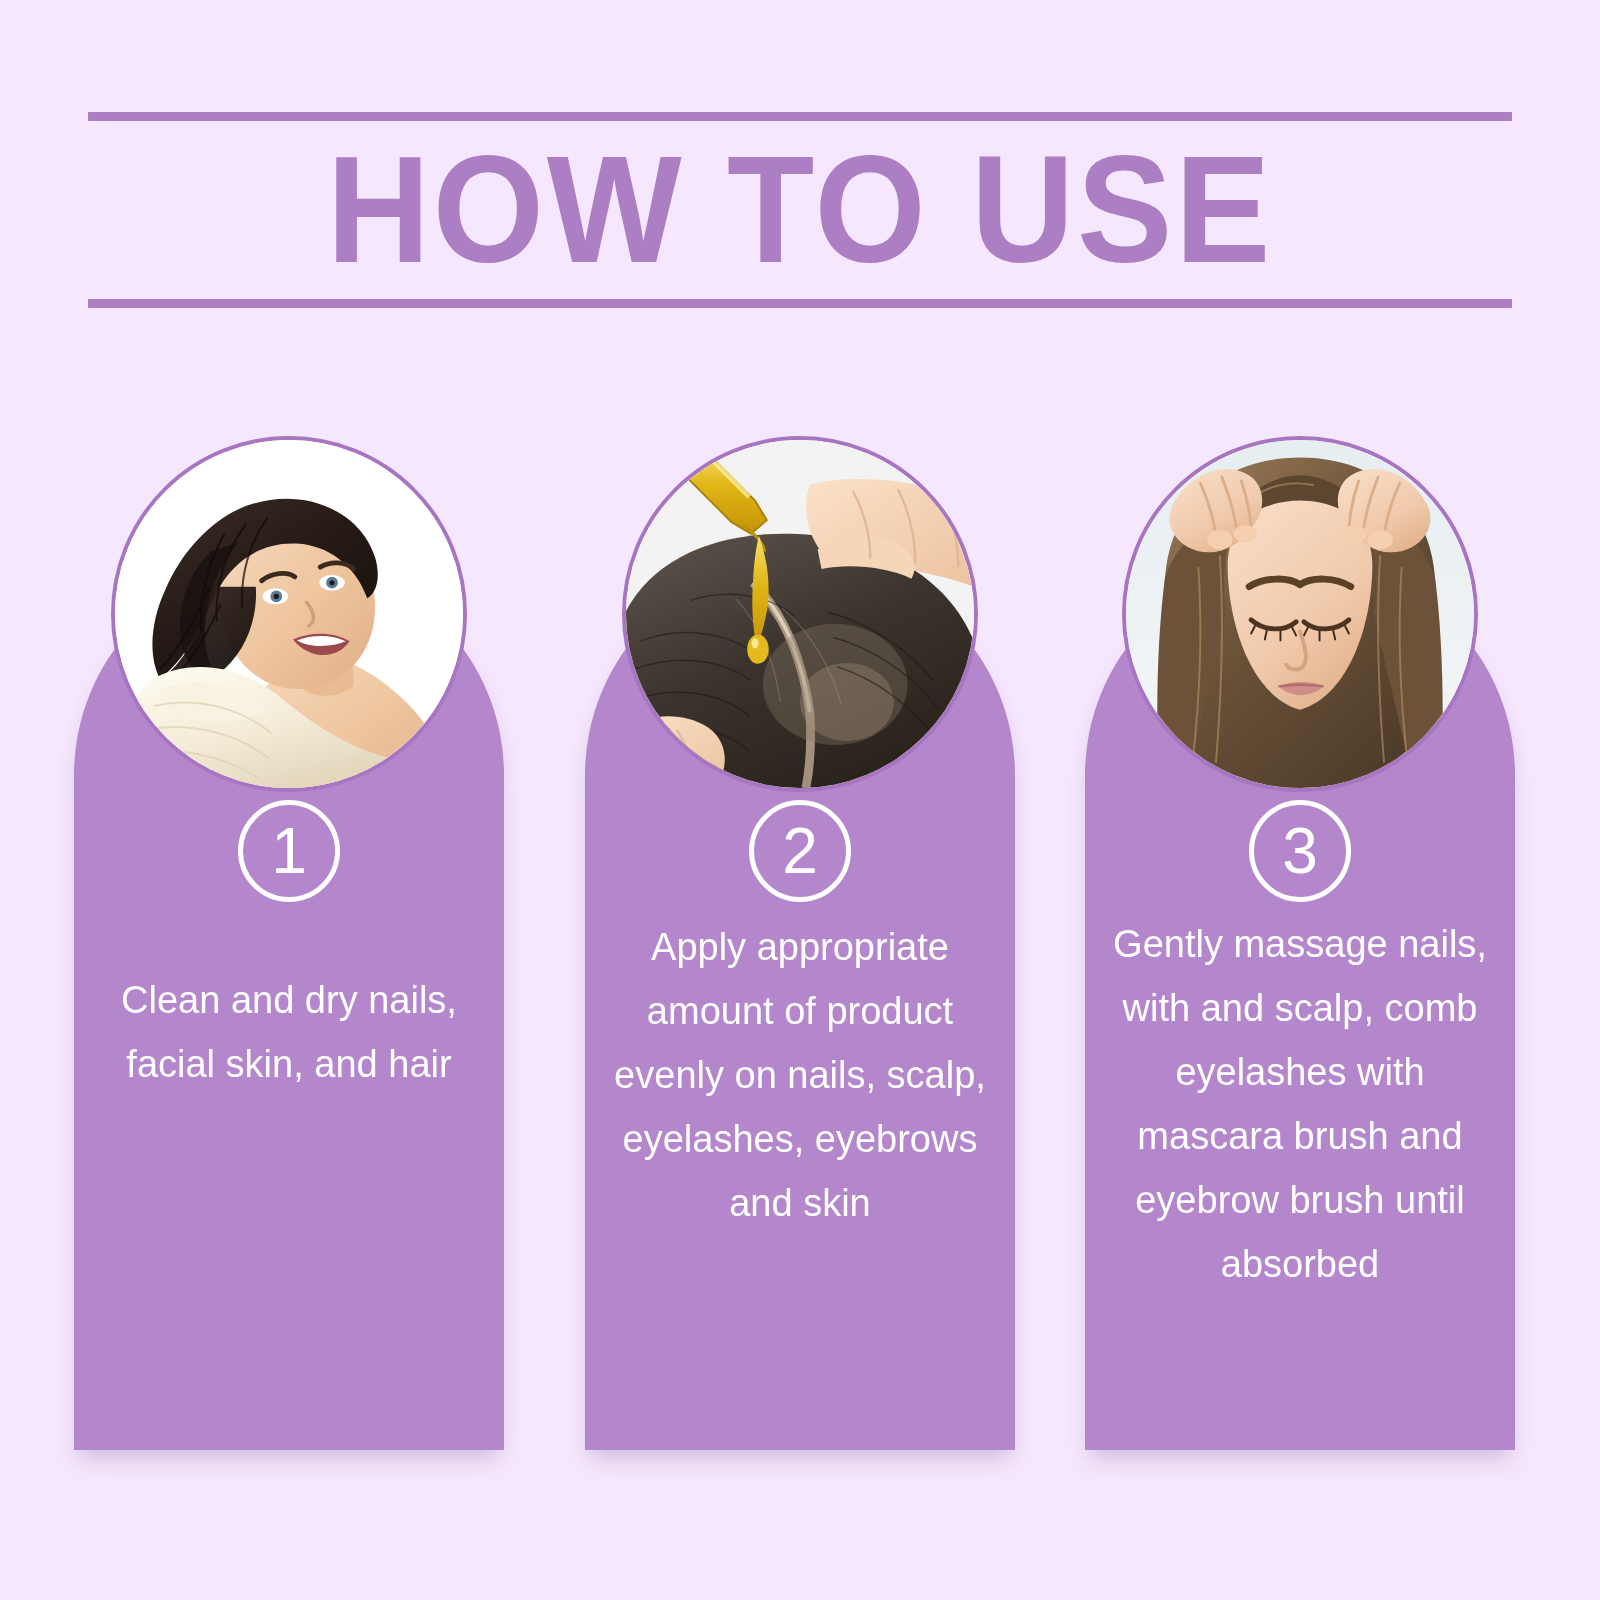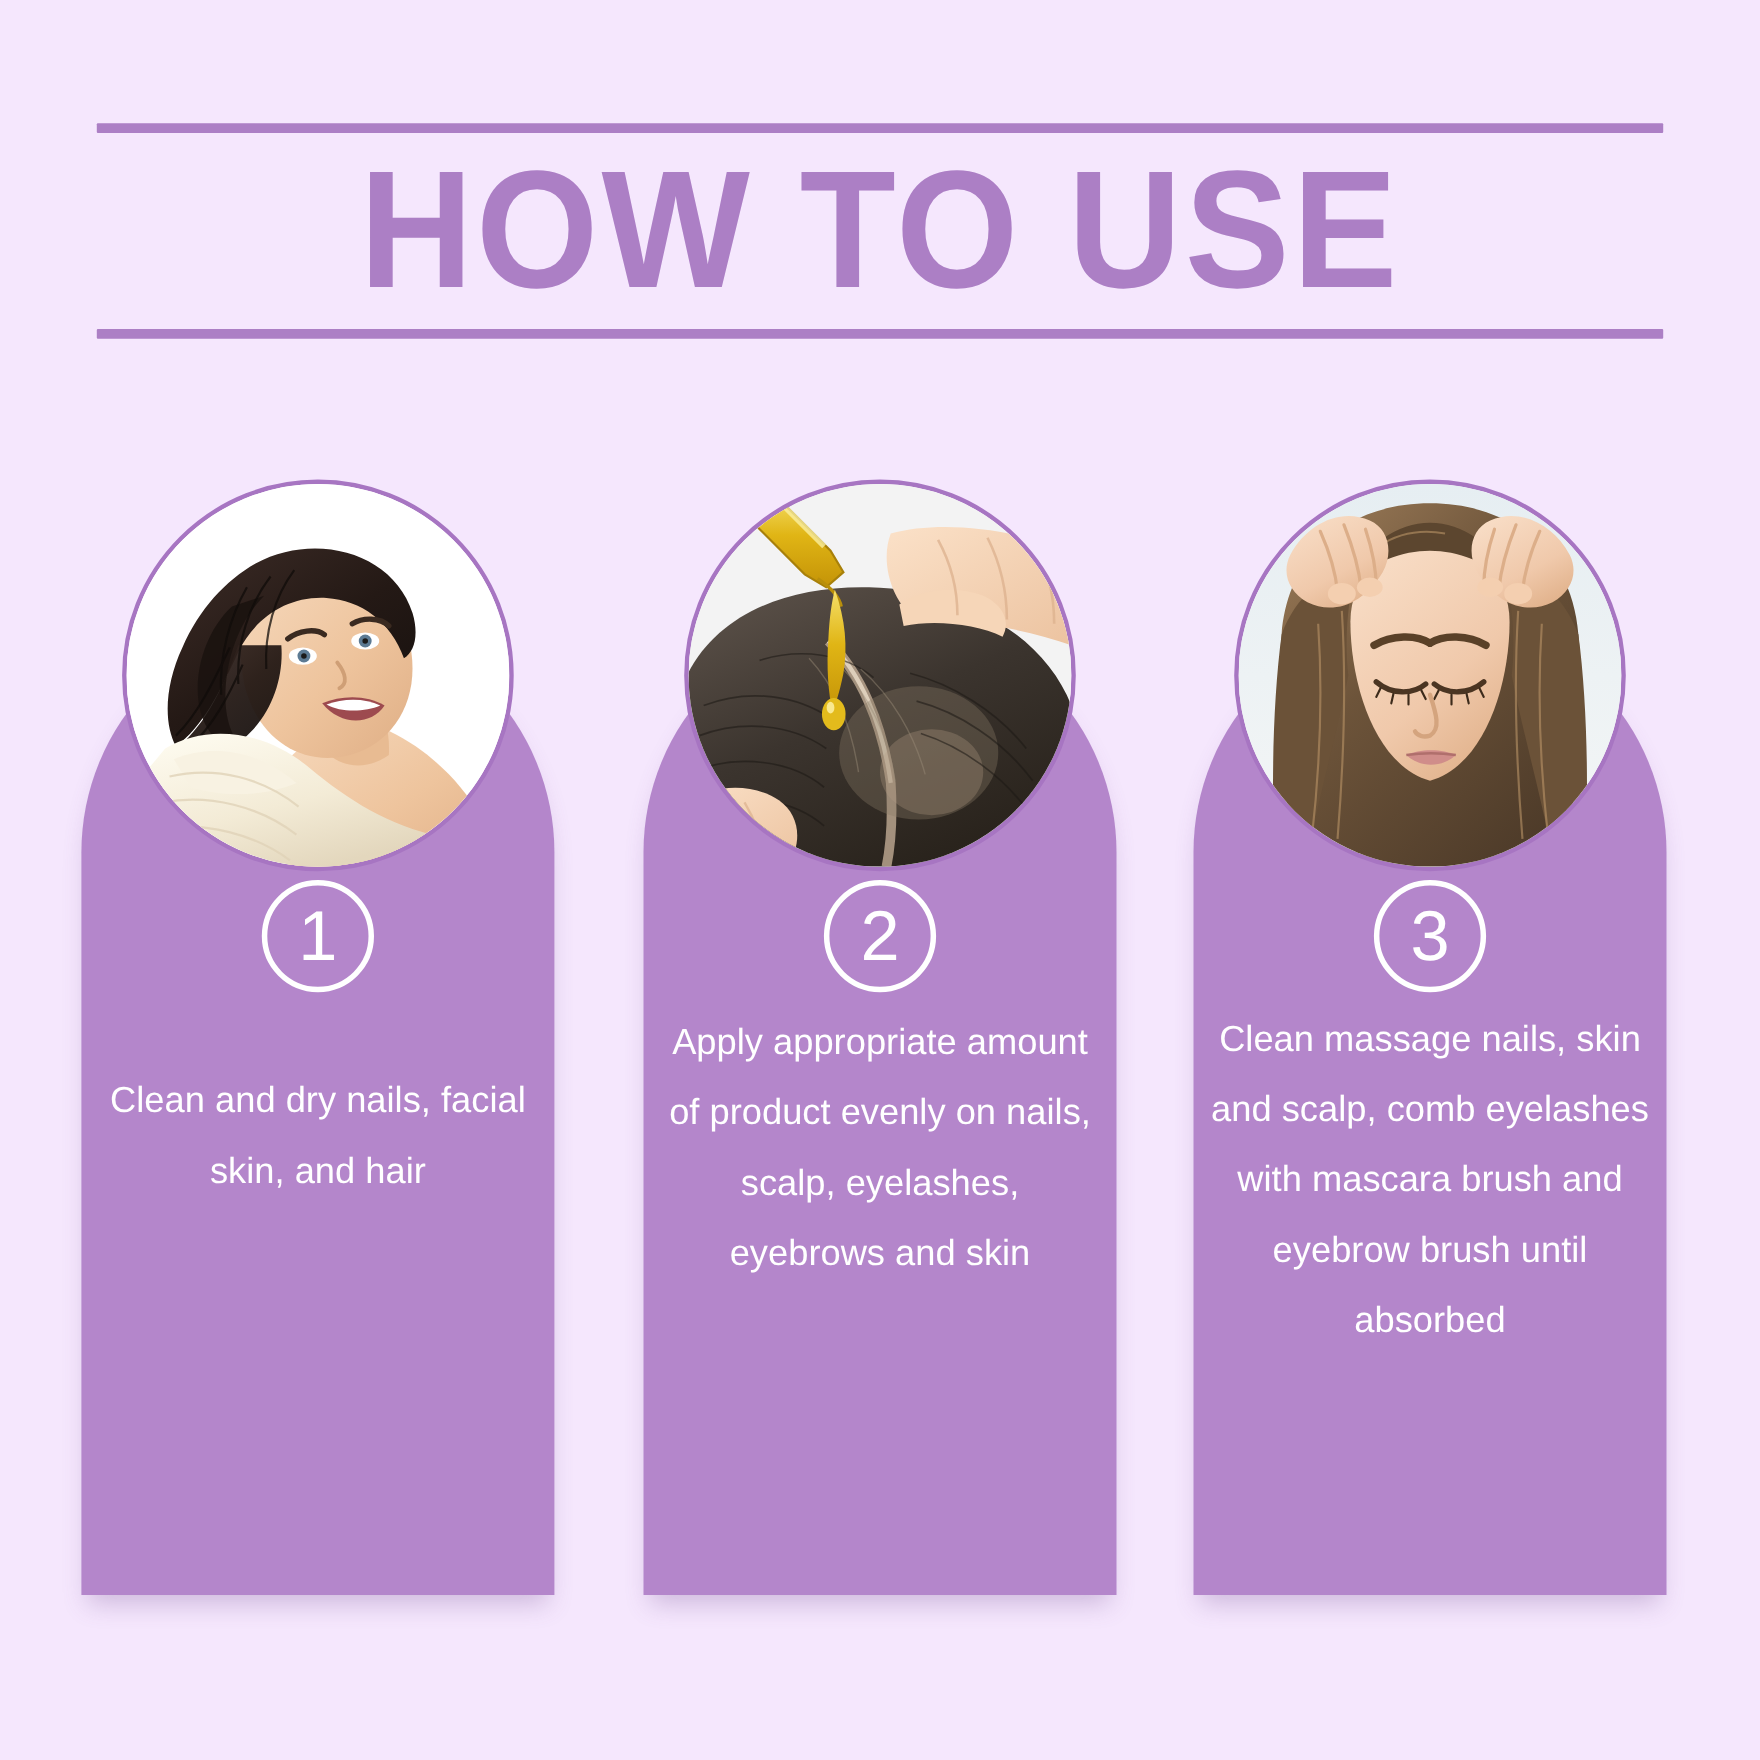--- a/index.html
+++ b/index.html
@@ -117,21 +117,21 @@
     line-height: 64px;
     font-family: "Liberation Sans", sans-serif;
   }
 
   .card-text {
     position: absolute;
     left: 14px;
     width: 402px;
     color: #ffffff;
     text-align: center;
-    font-size: 33px;
+    font-size: 38px;
     line-height: 64px;
     font-weight: 400;
     font-family: "Liberation Sans", sans-serif;
   }
   .card-1 .card-text { top: 408px; }
   .card-2 .card-text { top: 355px; }
   .card-3 .card-text { top: 352px; }
 </style>
 </head>
 <body>
@@ -366,17 +366,17 @@
 
           <ellipse cx="96" cy="102" rx="13" ry="10" fill="#f4cfb0"></ellipse>
           <ellipse cx="122" cy="96" rx="12" ry="9" fill="#f4cfb0"></ellipse>
           <ellipse cx="260" cy="102" rx="13" ry="10" fill="#f4cfb0"></ellipse>
           <ellipse cx="234" cy="96" rx="12" ry="9" fill="#f4cfb0"></ellipse>
         </svg>
       </div>
       <div class="badge">
         <span class="badge-number">3</span>
       </div>
-      <div class="card-text">Clean massage nails, skin and scalp, comb eyelashes with mascara brush and eyebrow brush until absorbed</div>
+      <div class="card-text">Gently massage nails, with and scalp, comb eyelashes with mascara brush and eyebrow brush until absorbed</div>
     </div>
 
   </div>
 </div>
 
 </body></html>

